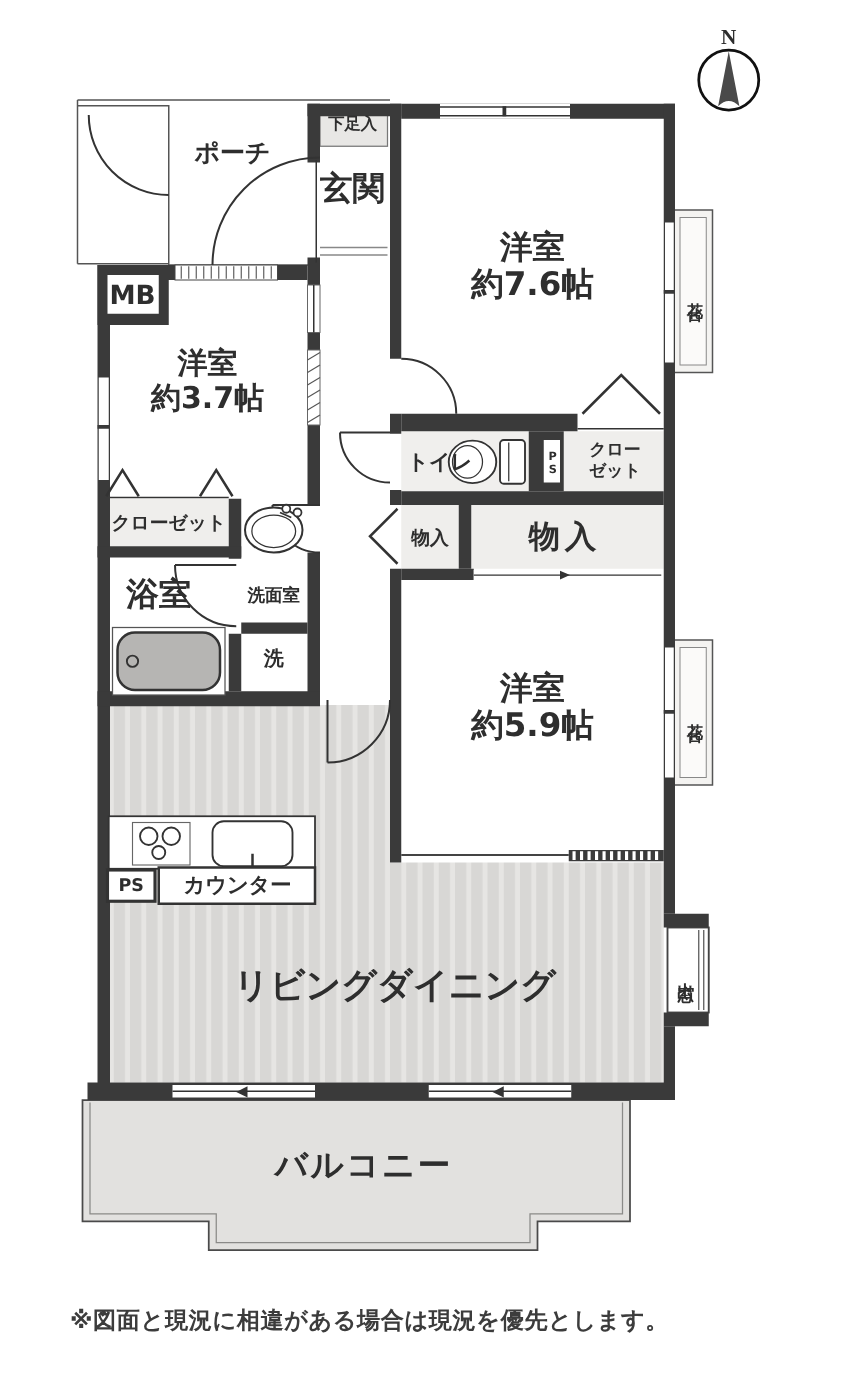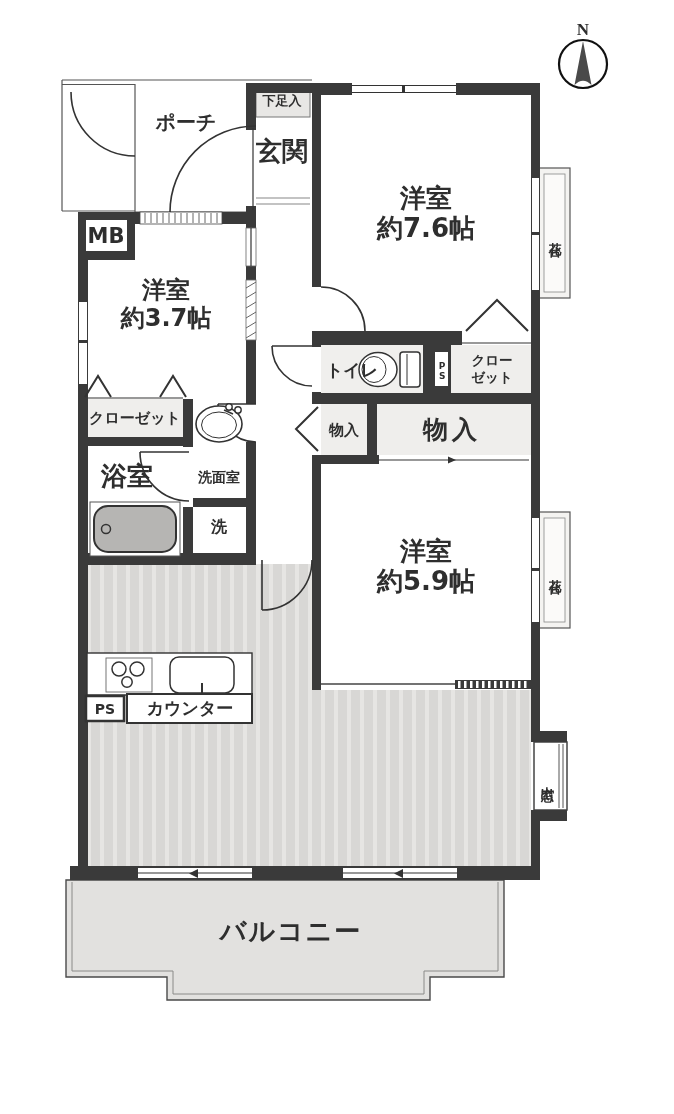--- a/index.html
+++ b/index.html
@@ -12,21 +12,21 @@
   
   .l-porch{left:186px;top:122px;font-size:20px;}
   .l-shoe{left:282px;top:101px;font-size:13px;}
   .l-entrance{left:282px;top:152px;font-size:26px;}
   .l-mb{left:106px;top:236px;font-size:21px;}
   .l-r76{left:426px;top:214px;font-size:26px;}
   .l-r37{left:166px;top:305px;font-size:24px;}
   .l-r59{left:426px;top:567px;font-size:26px;}
   .l-ld{left:316px;top:789px;font-size:28px;}
   .l-ld .sub{font-size:26px;}
-  .l-balcony{left:291px;top:934px;font-size:26px;letter-spacing:2px;font-family:Liberation Mono, monospace;}
+  .l-balcony{left:291px;top:934px;font-size:26px;letter-spacing:2px;}
   .l-bath{left:127px;top:477px;font-size:26px;}
   .l-washroom{left:219px;top:477px;font-size:14px;}
   .l-laundry{left:219px;top:527px;font-size:16px;}
   .l-toilet{left:352px;top:371px;font-size:17px;}
   .l-closetW{left:135px;top:419px;font-size:15px;}
   .l-closetE{left:492px;top:369px;font-size:13.5px;line-height:1.25;}
   .l-storageS{left:344px;top:431px;font-size:15px;}
   .l-storageL{left:452px;top:430px;font-size:25px;letter-spacing:4px;}
   .l-counter{left:190px;top:709px;font-size:17px;}
   .l-psk{left:105px;top:709px;font-size:14px;}
@@ -280,20 +280,21 @@
 </div>
 <div class="lbl l-r37">
   <div>洋室</div>
   <div>約3.7帖</div>
 </div>
 <div class="lbl l-r59">
   <div>洋室</div>
   <div>約5.9帖</div>
 </div>
 <div class="lbl l-ld">
+  <div>リビングダイニング</div>
 </div>
 
 <div class="lbl l-balcony">バルコニー</div>
 <div class="lbl l-bath">浴室</div>
 <div class="lbl l-washroom">洗面室</div>
 <div class="lbl l-laundry">洗</div>
 <div class="lbl l-toilet">トイレ</div>
 <div class="lbl l-closetW">クローゼット</div>
 <div class="lbl l-closetE">
   <div>クロー</div>
@@ -301,14 +302,15 @@
 </div>
 <div class="lbl l-storageS">物入</div>
 <div class="lbl l-storageL">物入</div>
 <div class="lbl l-counter">カウンター</div>
 <div class="lbl l-psk">PS</div>
 <div class="lbl l-pst vert">PS</div>
 <div class="lbl l-hanaN vert">花台</div>
 <div class="lbl l-hanaS vert">花台</div>
 <div class="lbl l-bay vert">出窓</div>
 
+<div class="lbl l-note">※図面と現況に相違がある場合は現況を優先とします。</div>
 
 </div>
 
 </body></html>

